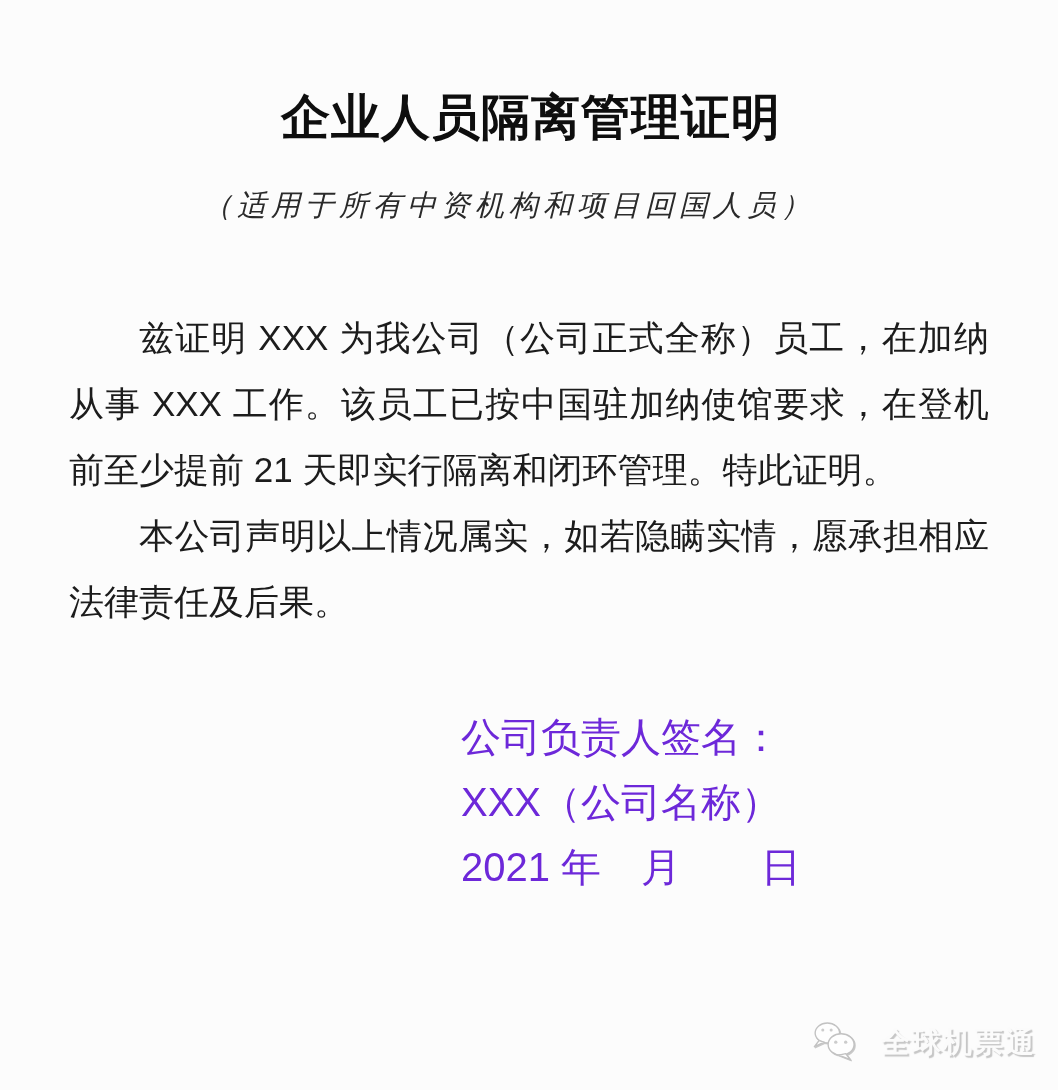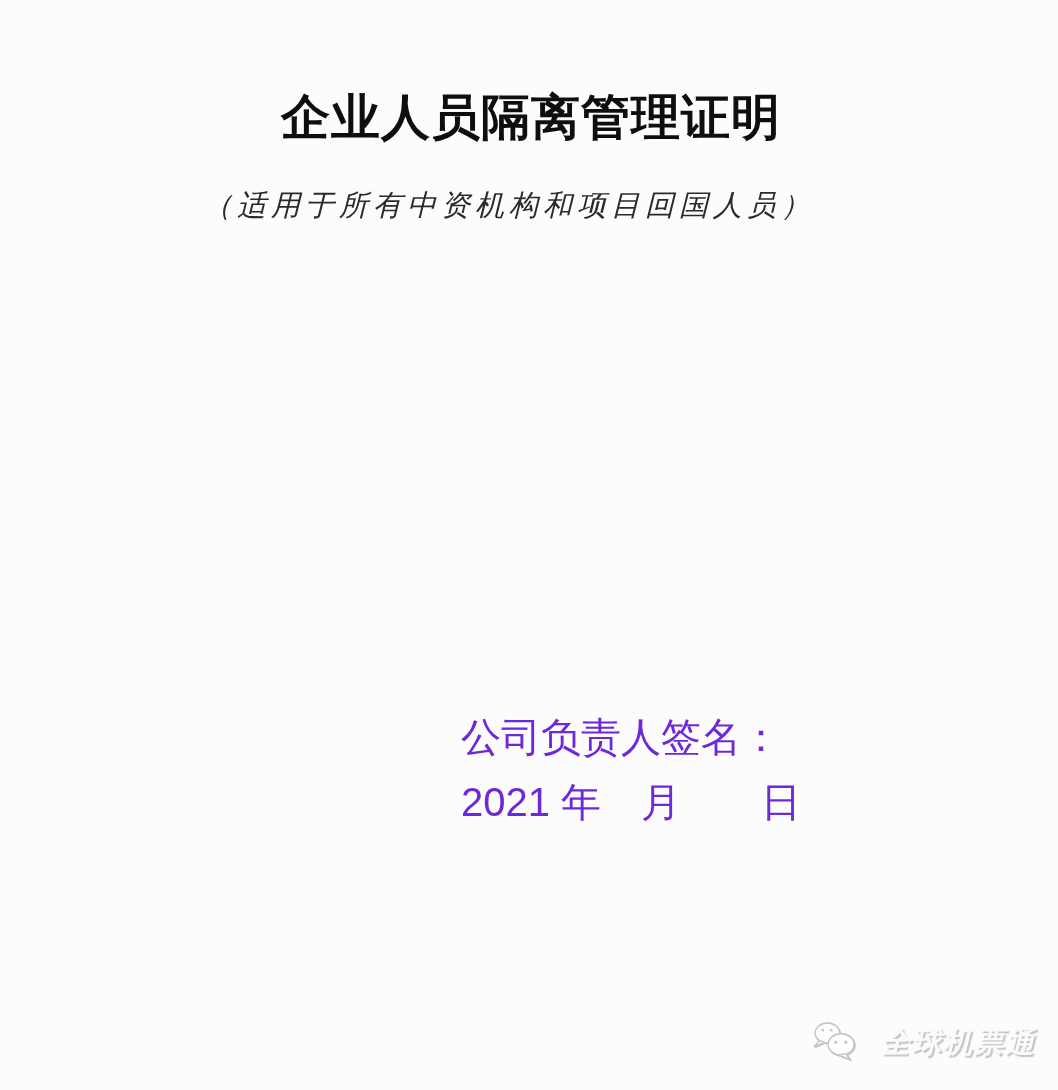--- a/index.html
+++ b/index.html
@@ -71,21 +71,20 @@
   .sig-line {
     white-space: pre;
   }
   .watermark {
     position: absolute;
     top: 1020px;
     right: 22px;
     display: flex;
     align-items: center;
     gap: 23px;
-    font-style: italic;
   }
   .watermark-icon {
     filter: drop-shadow(1.5px 1.5px 0px #c9c9c9);
   }
   .watermark-text {
     font-size: 29px;
     font-weight: bold;
     letter-spacing: 2px;
     color: #fbfbfb;
     text-shadow: 2px 2px 1px #c6c6c6;
@@ -94,23 +93,28 @@
 </style>
 </head>
 <body>
 
 <div class="page">
 
   <h1 class="doc-title">企业人员隔离管理证明</h1>
 
   <div class="doc-subtitle">（适用于所有中资机构和项目回国人员）</div>
 
+  <div class="doc-body">
+    <p>兹证明 XXX 为我公司（公司正式全称）员工，在加纳从事 XXX 工作。该员工已按中国驻加纳使馆要求，在登机前至少提前 21 天即实行隔离和闭环管理。特此证明。</p>
+    <p>本公司声明以上情况属实，如若隐瞒实情，愿承担相应法律责任及后果。</p>
+  </div>
 
   <div class="signature-block">
     <div class="sig-line">公司负责人签名：</div>
+    <div class="sig-line">XXX（公司名称）</div>
     <div class="sig-line">2021 年　月　　日</div>
   </div>
 
   <div class="watermark">
     <span class="watermark-icon">
       <svg width="46" height="42" viewBox="0 0 60 55" xmlns="http://www.w3.org/2000/svg">
         <g fill="#fefefe" stroke="#c2c2c2" stroke-width="1.8" stroke-linejoin="round">
           <ellipse cx="20" cy="17" rx="16" ry="13"></ellipse>
           <path d="M9,27 L3,35 L16,29 Z"></path>
           <ellipse cx="38" cy="32" rx="17" ry="14"></ellipse>

